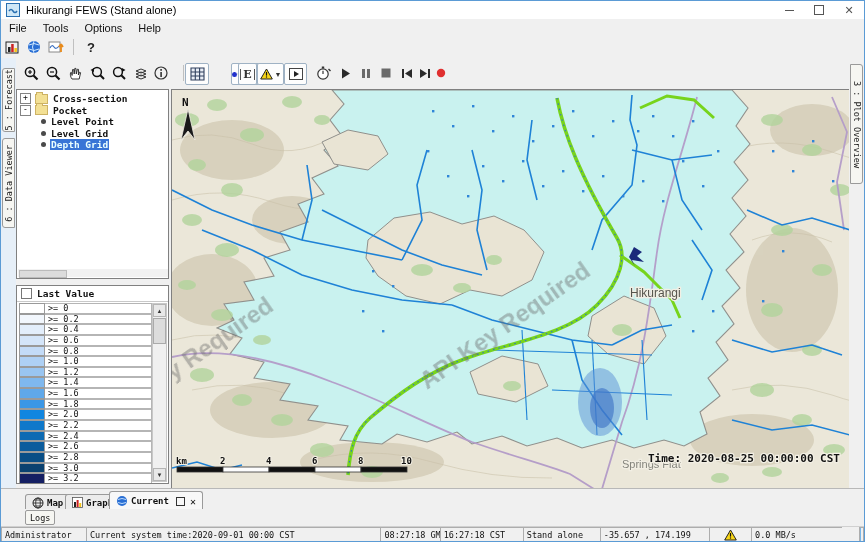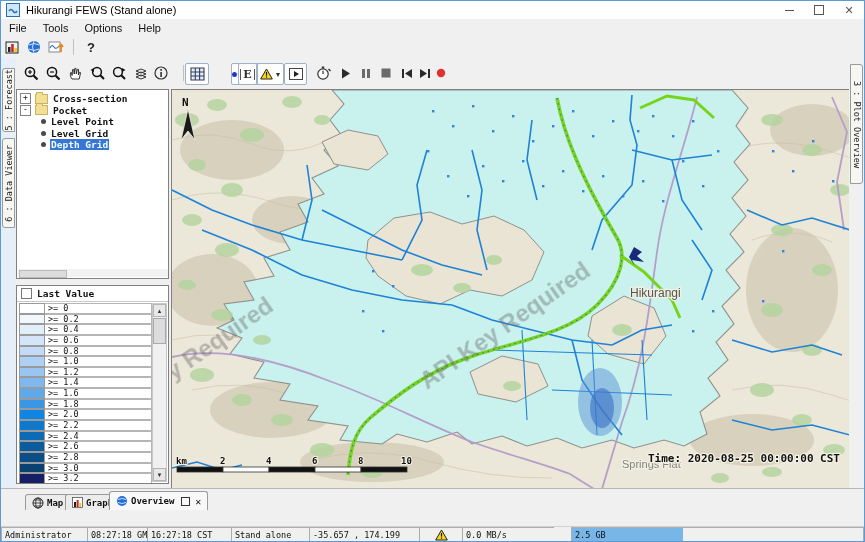--- a/index.html
+++ b/index.html
@@ -649,29 +649,33 @@
           <rect x="4.6" y="3" width="2" height="7" fill="#cc2222"></rect>
           <rect x="7.2" y="6" width="2" height="4" fill="#f5c518"></rect>
         </svg>
       <span>Graph</span>
     </div>
     <div class="btab mono active" style="left:108px;">
       <svg width="12" height="12">
           <circle cx="6" cy="6" r="5" fill="#2a6fd4"></circle>
           <path d="M2 4.5 Q6 2.5 10 4.5 M2 7.5 Q6 9.5 10 7.5" stroke="#cfe8ff" stroke-width="0.9" fill="none"></path>
         </svg>
-      <span>Overview</span>
+      <span>Current</span>
       <span class="tab-max"></span>
       <span class="tab-x">✕</span>
     </div>
   </div>
 
+  <div class="logs-row">
+    <div class="logs-btn mono">Logs</div>
+  </div>
 
   <div class="statusbar mono">
     <div class="st-cell" style="width:86px;">Administrator</div>
+    <div class="st-cell" style="width:298px;">Current system time:2020-09-01 00:00 CST</div>
     <div class="st-cell" style="width:60px;">08:27:18 GMT</div>
     <div class="st-cell" style="width:84px;">16:27:18 CST</div>
     <div class="st-cell" style="width:78px;">Stand alone</div>
     <div class="st-cell" style="width:110px;">-35.657 , 174.199</div>
     <div class="st-cell st-warn" style="width:43px;">
       <svg width="13" height="12">
           <path d="M6.5 1 L12.3 11 H0.7 Z" fill="#f9d616" stroke="#222" stroke-width="1"></path>
           <rect x="5.9" y="4" width="1.2" height="3.6" fill="#111"></rect>
           <rect x="5.9" y="8.4" width="1.2" height="1.2" fill="#111"></rect>
         </svg>

